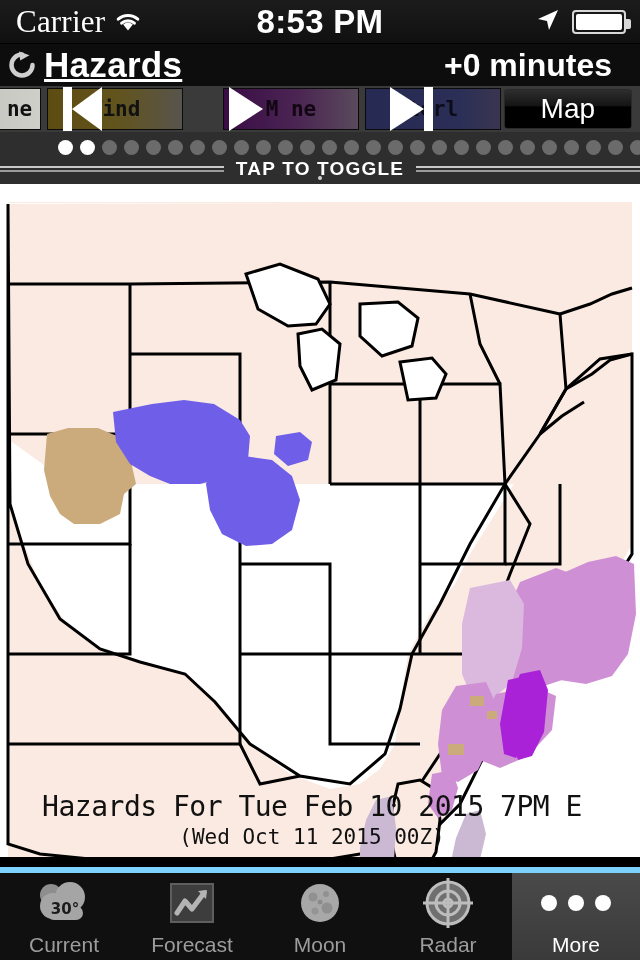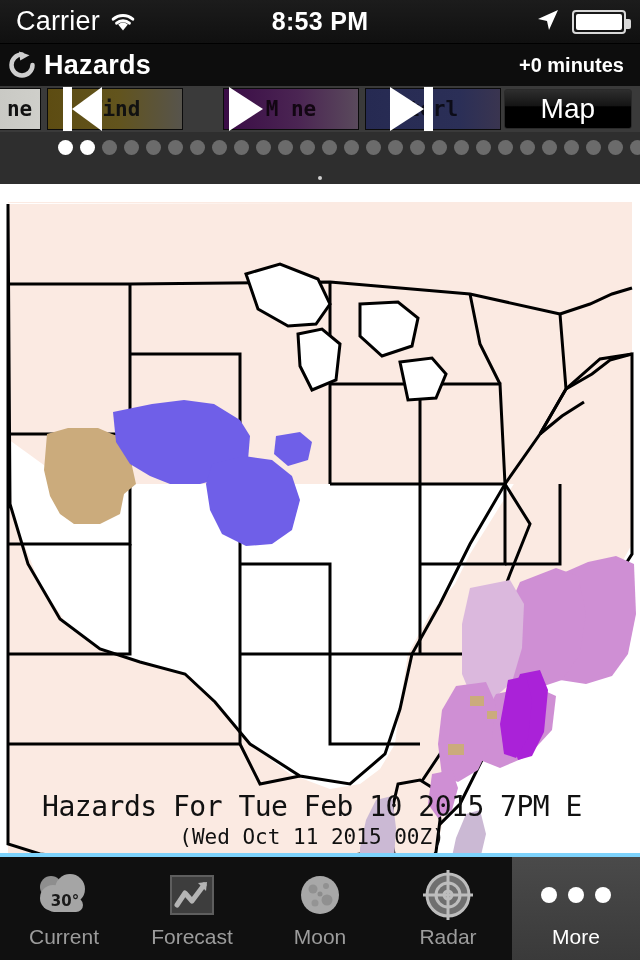--- a/index.html
+++ b/index.html
@@ -10,40 +10,40 @@
   #app { position:relative; width:640px; height:960px; background:#000; }
 
   
   .statusbar{
     position:relative; height:44px; width:640px;
     background:linear-gradient(to bottom,#1c1c1c 0%,#101010 100%);
     display:flex; align-items:center; color:#fff;
     border-bottom:1px solid #000;
   }
   .sb-left{ display:flex; align-items:center; gap:10px; padding-left:16px; }
-  .sb-carrier{ font-size:27px; letter-spacing:.2px; }
+  .sb-carrier{ font-size:31px; letter-spacing:.2px;font-family:Liberation Serif, serif; }
   .sb-center{
     position:absolute; left:0; right:0; text-align:center;
-    font-size:25px; font-weight:bold; letter-spacing:.3px;
+    font-size:33px; font-weight:bold; letter-spacing:.3px;
   }
   .sb-right{ margin-left:auto; display:flex; align-items:center; gap:12px; padding-right:14px; }
   .wifi{ width:26px; height:19px; position:relative; }
   .battery{ width:54px; height:24px; border:2px solid #d8d8d8; border-radius:4px; position:relative; }
   .battery:after{ content:""; position:absolute; right:-7px; top:7px; width:5px; height:10px;
     background:#d8d8d8; border-radius:0 2px 2px 0; }
   .battery .fill{ position:absolute; inset:2px; background:#fff; border-radius:2px; }
 
   
   .header{
     position:relative; height:42px; width:640px; background:#0d0d0d;
     display:flex; align-items:center; color:#fff;
   }
   .refresh-btn{ width:44px; height:42px; display:flex; align-items:center; justify-content:center; }
-  .hdr-title{ font-size:27px; font-weight:bold; letter-spacing:.3px; }
-  .hdr-right{ margin-left:auto; padding-right:16px; font-size:20px; font-weight:bold; }
+  .hdr-title{ font-size:35px; font-weight:bold; letter-spacing:.3px;text-decoration:underline; }
+  .hdr-right{ margin-left:auto; padding-right:28px; font-size:32px; font-weight:bold; }
 
   
   .toolbar{
     position:relative; height:46px; width:640px; background:#3a3a3a;
     display:flex; align-items:stretch; padding:2px 0;
   }
   .layer-strip{ display:flex; align-items:stretch; gap:6px; padding-left:0; flex:1 1 auto; overflow:hidden; }
   .layer-btn{
     display:flex; align-items:center; justify-content:center;
     font-family:"DejaVu Sans Mono", monospace; font-size:21px; font-weight:bold;
@@ -86,23 +86,23 @@
   .map-svg{ display:block; width:640px; height:673px; }
   .caption{
     position:absolute; left:0; right:16px; bottom:8px; text-align:center;
     font-family:"DejaVu Sans Mono", monospace; color:#111; pointer-events:none;
   }
   .cap1{ font-size:28px; white-space:nowrap; letter-spacing:-.5px; }
   .cap2{ font-size:21px; white-space:nowrap; margin-top:2px; }
 
   
   .tabbar{
-    position:absolute; left:0; bottom:0; width:640px; height:107px;
+    position:absolute; left:0; bottom:0; width:640px; height:93px;
     background:#101010; display:flex; align-items:stretch;
-    border-top:4px solid #7dd3fc;
+    border-top:6px solid #7dd3fc;
   }
   .tab{ flex:1 1 0; display:flex; flex-direction:column; align-items:center; justify-content:center; gap:4px; }
   .tab.selected{ background:linear-gradient(to bottom,#4a4a4a 0%,#3a3a3a 100%); }
   .tab-icon{ height:52px; display:flex; align-items:center; justify-content:center; }
   .tab-label{ font-size:21px; color:#9c9c9c; }
   .tab.selected .tab-label{ color:#fff; }
   .dots3{ display:flex; gap:11px; }
   .dots3 i{ width:16px; height:16px; border-radius:50%; background:#fff; display:block; }
 </style>
 </head>
@@ -192,20 +192,25 @@
         <span class="dot"></span>
         <span class="dot"></span>
         <span class="dot"></span>
         <span class="dot"></span>
         <span class="dot"></span>
         <span class="dot"></span>
         <span class="dot"></span>
         <span class="dot"></span>
         <span class="dot"></span>
       </div>
+    <div class="toggle-wrap">
+      <span class="rule"></span>
+      <span class="toggle-text">TAP TO TOGGLE</span>
+      <span class="rule"></span>
+    </div>
     <span class="minidot"></span>
   </div>
 
   <div class="map-area">
     <svg class="map-svg" viewBox="0 0 640 673">
       <rect x="0" y="0" width="640" height="673" fill="#ffffff"></rect>
 
       <g>
         <path d="M8,18 L8,255 L12,330 L40,400 L70,445 L110,470 L150,480 L190,492 L215,520
                  L250,560 L290,590 L330,605 L360,600 L380,585 L395,560 L400,520 L408,470

